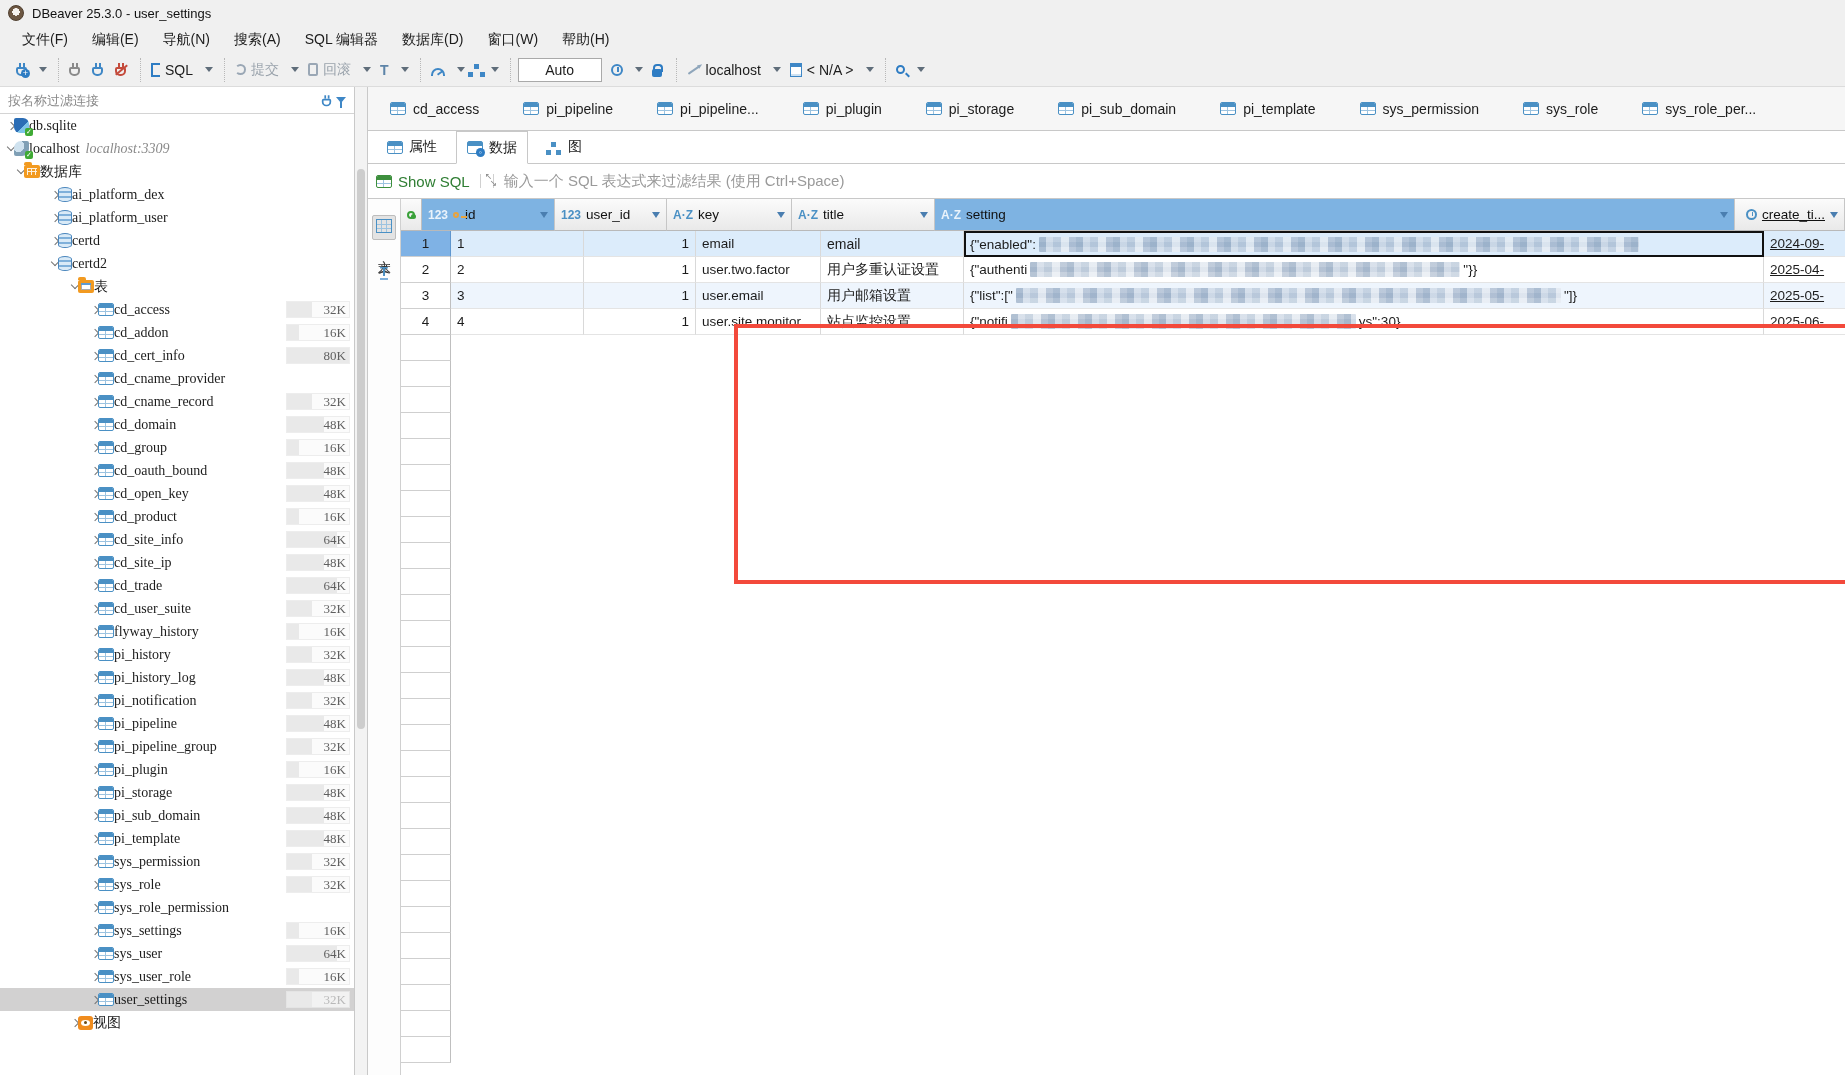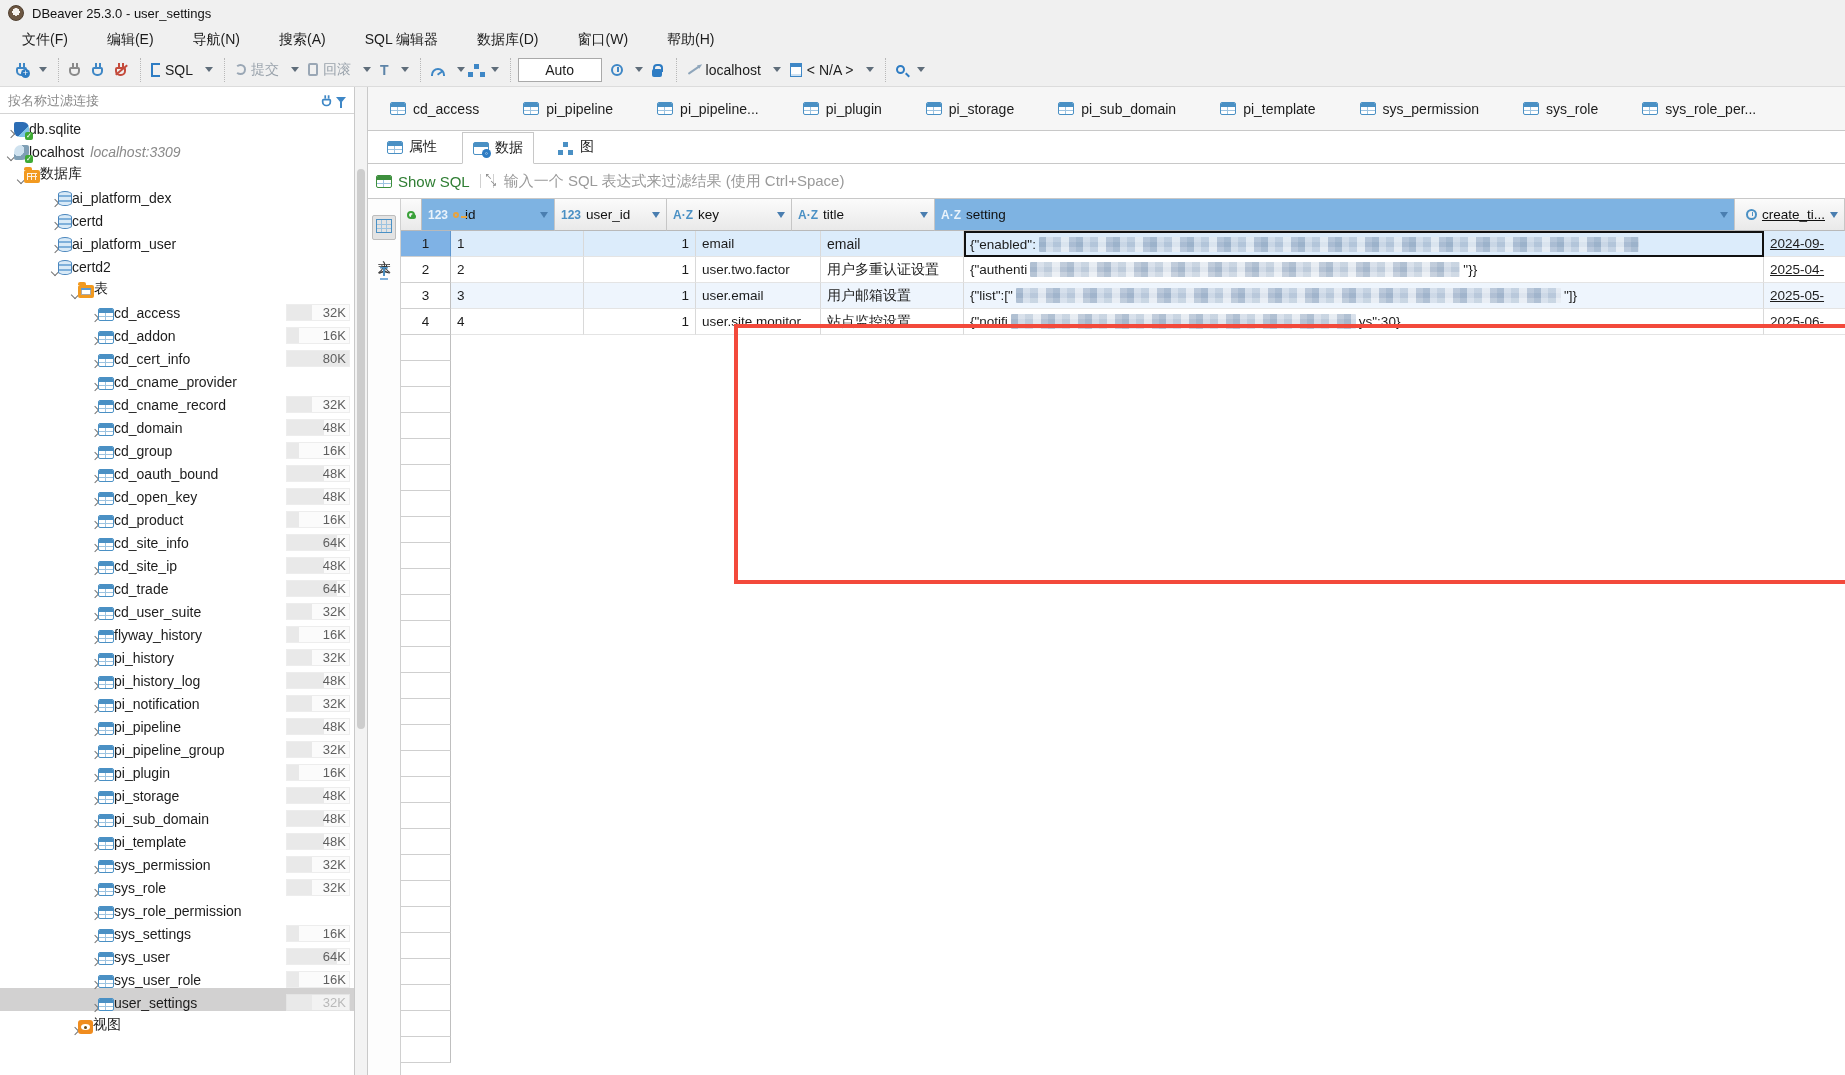--- a/index.html
+++ b/index.html
@@ -7,21 +7,21 @@
     font-family:"Liberation Sans","DejaVu Sans",sans-serif; font-size:13px; color:#1c1c1c;
     background:#fff; }
   .ic { display:inline-block; position:relative; flex:none; }
 
   
   .titlebar { height:26px; background:#f0f0f0; display:flex; align-items:center; padding-left:8px; gap:8px; }
   .app-ic { width:16px; height:16px; border-radius:50%; background:radial-gradient(circle at 50% 42%, #f7f3ee 0 34%, #6d5742 35% 100%); border:1px solid #4e3e2e; }
   .titlebar span { font-size:13px; color:#111; }
 
   
-  .menubar { height:27px; background:#f0f0f0; display:flex; align-items:center; padding-left:10px; gap:15px; }
+  .menubar { height:27px; background:#f0f0f0; display:flex; align-items:center; padding-left:10px; gap:0; }
   .menubar .mi { padding:3px 12px; font-size:14px; cursor:default; }
 
   
   .toolbar { height:34px; background:#f0f0f0; border-bottom:1px solid #dcdcdc; display:flex; align-items:center; padding-left:6px; gap:4px; }
   .tgroup { display:flex; align-items:center; gap:6px; padding:0 7px; border-left:1px dotted #b8b8b8; height:24px; }
   .tgroup:first-child { border-left:none; }
   .caret { width:0; height:0; border-left:4px solid transparent; border-right:4px solid transparent; border-top:5px solid #5f6d7a; margin-left:3px; }
   .tbtn { display:flex; align-items:center; padding:2px 3px; border-radius:3px; }
   .tlbl { font-size:14px; margin-left:5px; }
   .dis { color:#9aa3ac; }
@@ -71,21 +71,21 @@
   .minbar { width:10px; height:2px; background:#444; }
   .maxbox { width:9px; height:8px; border:1px solid #444; border-top-width:2px; }
 
   .sb-filter { height:27px; display:flex; align-items:center; border-bottom:1px solid #d4d4d4; }
   .sb-filter input { flex:1; border:none; outline:none; height:100%; padding:0 8px; font-size:13px; font-family:inherit; color:#333; }
   .sb-filter input::placeholder { color:#8a8a8a; }
   .funnel { width:0; height:0; border-left:5px solid transparent; border-right:5px solid transparent; border-top:6px solid #3e87c6; margin:0 8px 0 4px; }
   .funnel::after { content:''; position:absolute; left:-1px; top:-1px; width:2px; height:6px; background:#3e87c6; }
 
   .sb-tree { flex:1; overflow:hidden; position:relative; }
-  .tree-row { height:23px; display:flex; align-items:flex-end; padding-right:4px; white-space:nowrap; }
+  .tree-row { height:23px; display:flex; align-items:center; padding-right:4px; white-space:nowrap;font-family:Liberation Serif, serif; }
   .tree-row.selected { background:#d2d1d1; }
   .tree-row .lbl { font-size:14px; }
   .tree-row .sec { font-size:14px; font-style:italic; color:#8a8a8a; margin-left:6px; }
   .lv0{padding-left:8px}.lv1{padding-left:18px}.lv2{padding-left:52px}.lv3{padding-left:72px}.lv4{padding-left:92px}
   .ch { width:6px; height:6px; border-right:1.6px solid #737373; border-bottom:1.6px solid #737373; flex:none; }
   .ch.col { transform:rotate(-45deg); }
   .ch.exp { transform:rotate(45deg); margin-top:-3px; }
   .badge::after { content:'✓'; position:absolute; right:-4px; bottom:-3px; width:8px; height:8px; background:#3faa35; color:#fff; font-size:7px; line-height:8px; text-align:center; border-radius:2px; }
   .ic-sqlite { width:15px; height:15px; background:linear-gradient(135deg,#2b6db5 0 60%,#7ec3e8 60%); border-radius:2px 6px 2px 6px; }
   .ic-mysql { width:15px; height:15px; background:radial-gradient(circle at 30% 35%,#cfe2ef 0 40%,#7f9fb5 41%); border-radius:7px 2px 7px 2px; }
@@ -111,21 +111,21 @@
   .tree-row.selected .size-txt { color:#b9b9b9; }
 
   .sb-scroll { width:13px; background:#f3f3f3; border-right:1px solid #c9c9c9; position:relative; }
   .sb-thumb { position:absolute; left:2px; right:2px; top:82px; height:560px; background:#cdcdcd; border-radius:4px; }
 
   
   .editor { flex:1; display:flex; flex-direction:column; min-width:0; }
   .doc-tabs { height:44px; display:flex; align-items:center; background:#f6f6f6; border-bottom:1px solid #c8c8c8; overflow:hidden; }
   .doc-tab { display:flex; align-items:center; gap:7px; padding:0 22px; height:100%; font-size:14px; white-space:nowrap; }
 
-  .result-toolbar { height:33px; display:flex; align-items:flex-end; background:#fff; border-bottom:1px solid #c8c8c8; padding-left:8px; gap:14px; }
+  .result-toolbar { height:33px; display:flex; background:#fff; border-bottom:1px solid #c8c8c8; padding-left:8px; gap:8px; }
   .rtab { display:flex; align-items:center; gap:6px; padding:6px 10px; font-size:14px; border:1px solid transparent; }
   .rtab.active { border:1px solid #c8c8c8; border-bottom:1px solid #fff; background:#fff; margin-bottom:-1px; }
   .ic-datatbl { width:16px; height:13px; border:1px solid #4a90c4; border-radius:2px; background:linear-gradient(to bottom,#4a90c4 0 4px,#fff 4px); }
   .ic-datatbl::after { content:'◦'; position:absolute; right:-3px; bottom:-4px; width:9px; height:9px; background:#2e7cc3; border-radius:50%; color:#fff; font-size:8px; line-height:9px; text-align:center; }
   .ic-orgchart { width:5px; height:5px; background:#4a90c4; margin:2px 6px 8px 4px; }
   .ic-orgchart::after { content:''; position:absolute; top:8px; left:-5px; width:5px; height:5px; background:#4a90c4; box-shadow:10px 0 0 #4a90c4; }
 
   .filter-bar { height:35px; display:flex; align-items:center; border-bottom:1px solid #c8c8c8; padding-left:8px; gap:8px; background:#fff; }
   .showsql { display:flex; align-items:center; gap:6px; color:#2e7d32; font-size:15px; }
   .expandic { width:14px; height:14px; position:relative; color:#888; border-left:1px solid #d0d0d0; border-right:1px solid #d0d0d0; padding:0 5px; margin:0 2px; }
@@ -324,29 +324,29 @@
           <span class="ch col"></span>
           <span class="ic ic-db"></span>
           <span class="lbl">ai_platform_dex</span>
           <span class="sec"></span>
 
         </div>
 
         <div class="tree-row lv2">
           <span class="ch col"></span>
           <span class="ic ic-db"></span>
+          <span class="lbl">ai_platform_user</span>
+          <span class="sec"></span>
+
+        </div>
+
+        <div class="tree-row lv2">
+          <span class="ch col"></span>
+          <span class="ic ic-db"></span>
           <span class="lbl">certd</span>
-          <span class="sec"></span>
-
-        </div>
-
-        <div class="tree-row lv2">
-          <span class="ch col"></span>
-          <span class="ic ic-db"></span>
-          <span class="lbl">ai_platform_user</span>
           <span class="sec"></span>
 
         </div>
 
         <div class="tree-row lv2">
           <span class="ch exp"></span>
           <span class="ic ic-db"></span>
           <span class="lbl">certd2</span>
           <span class="sec"></span>
 

